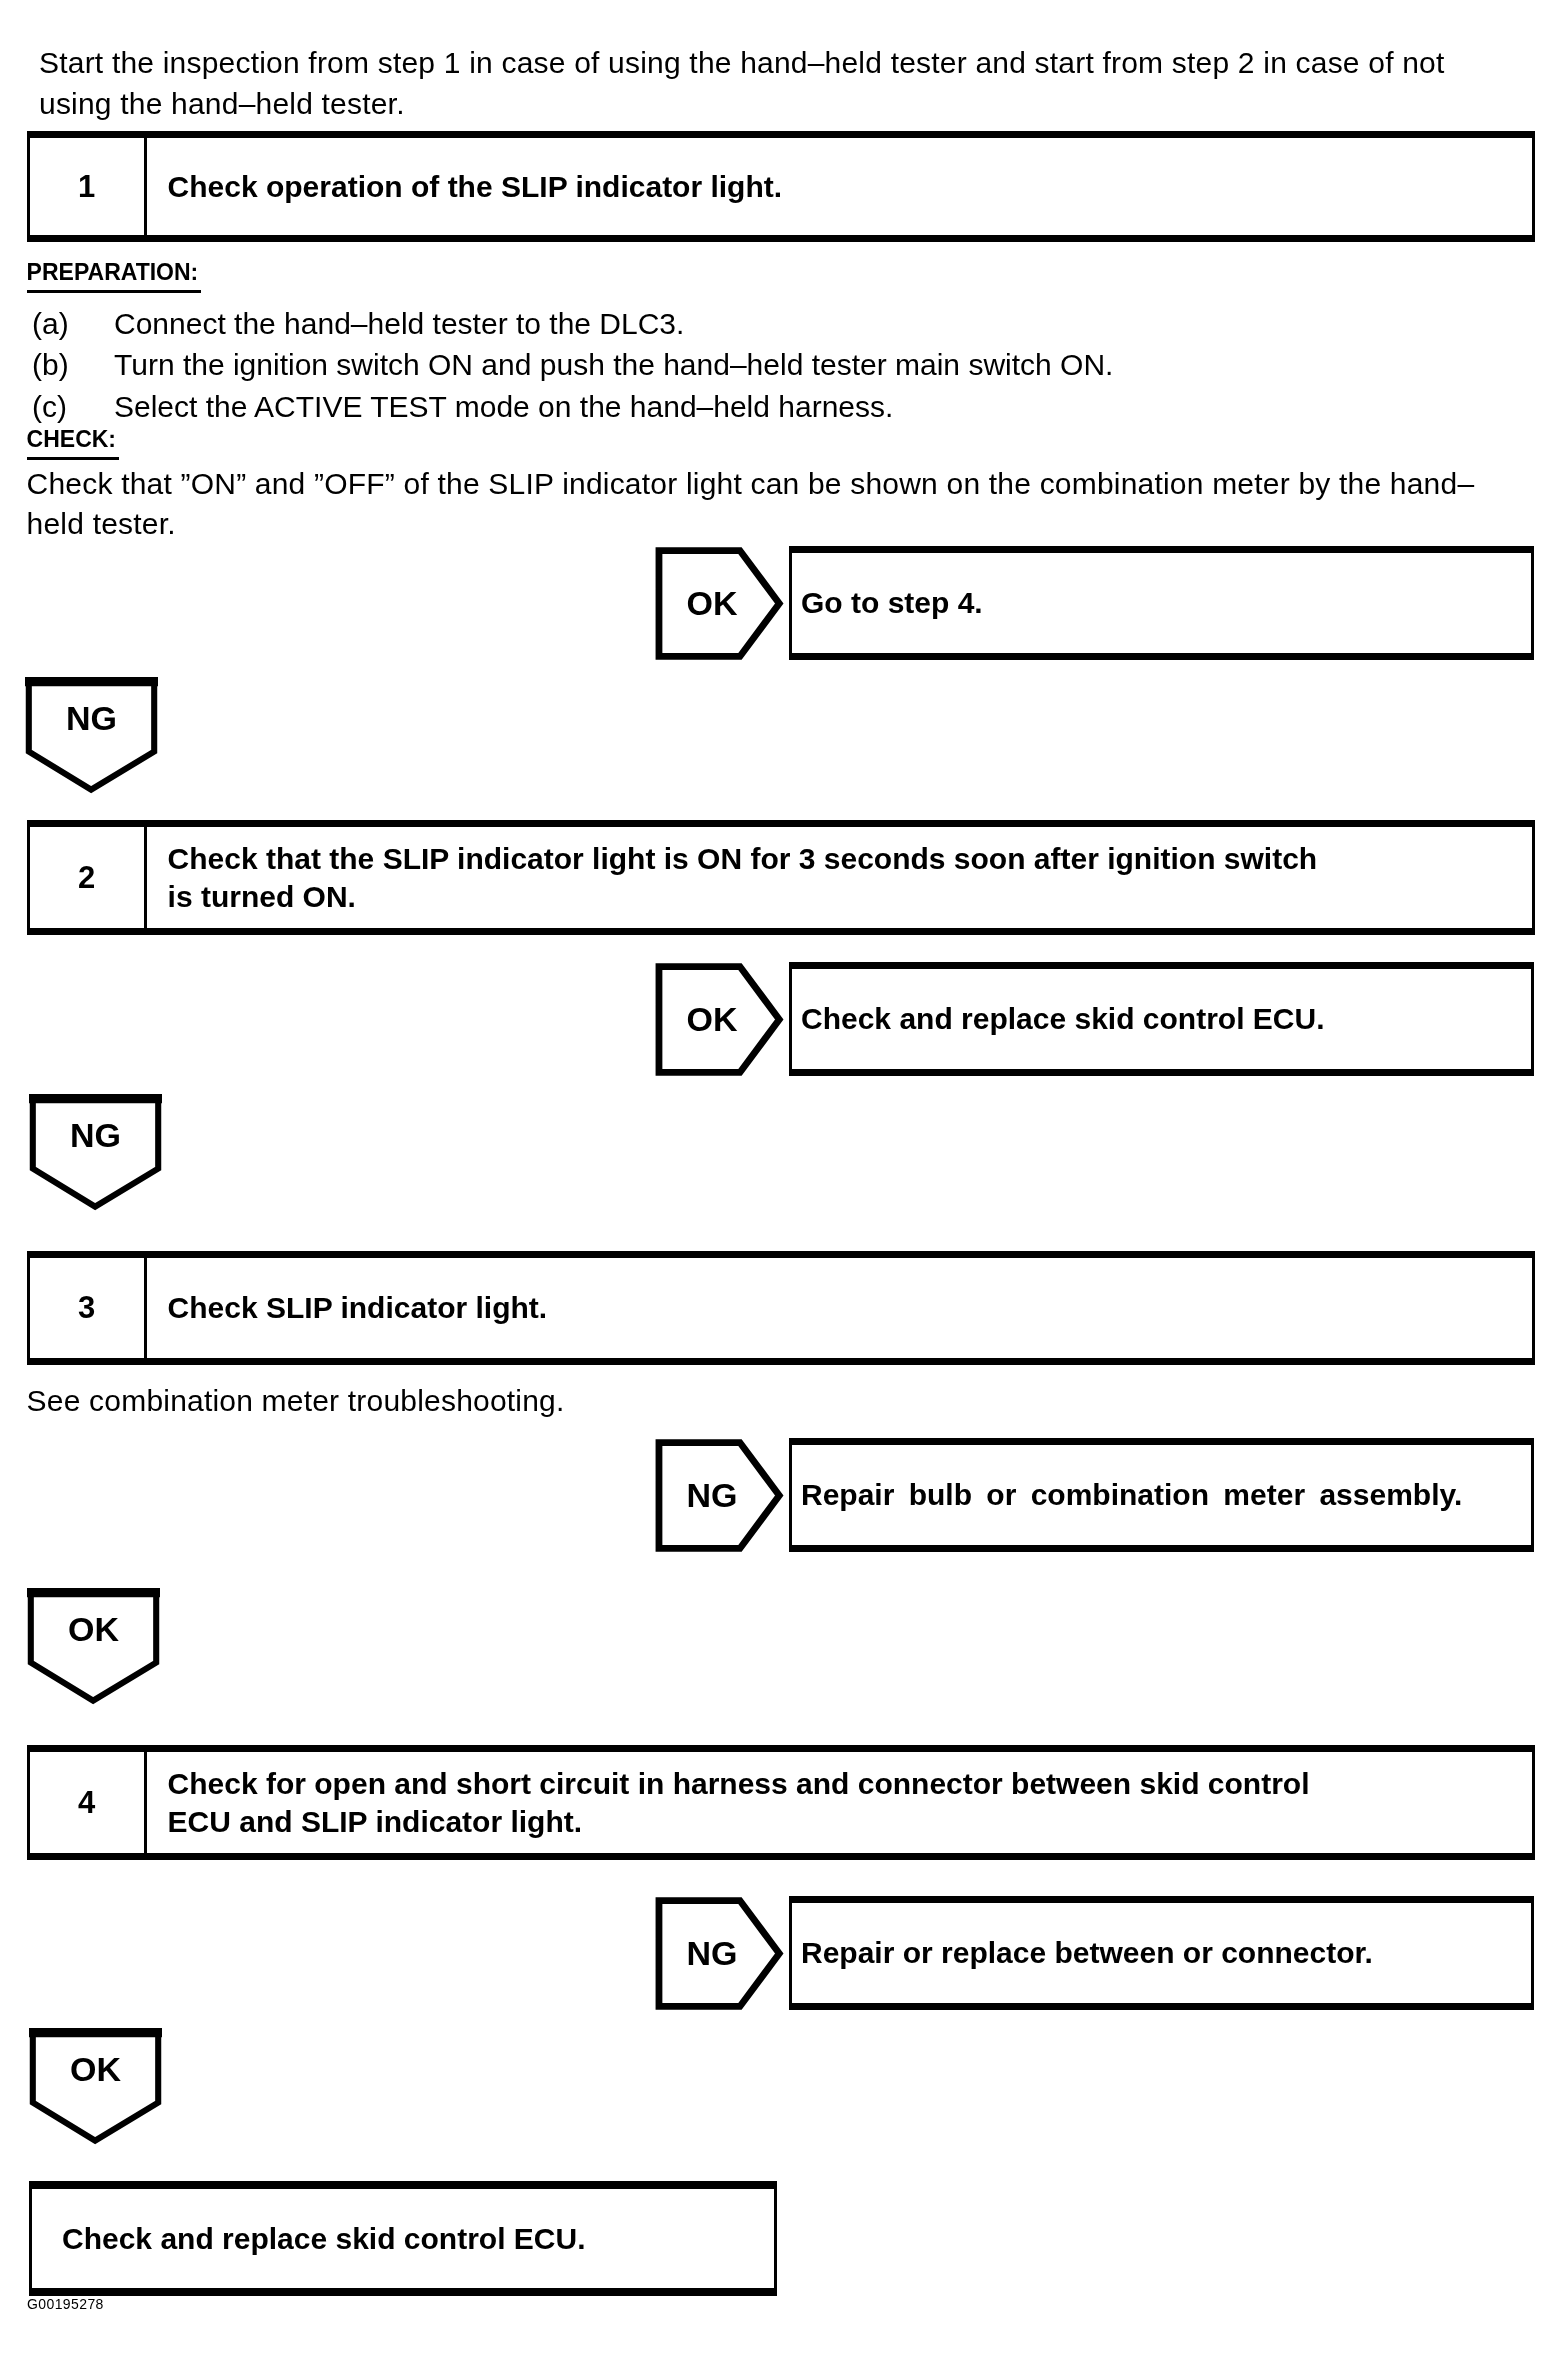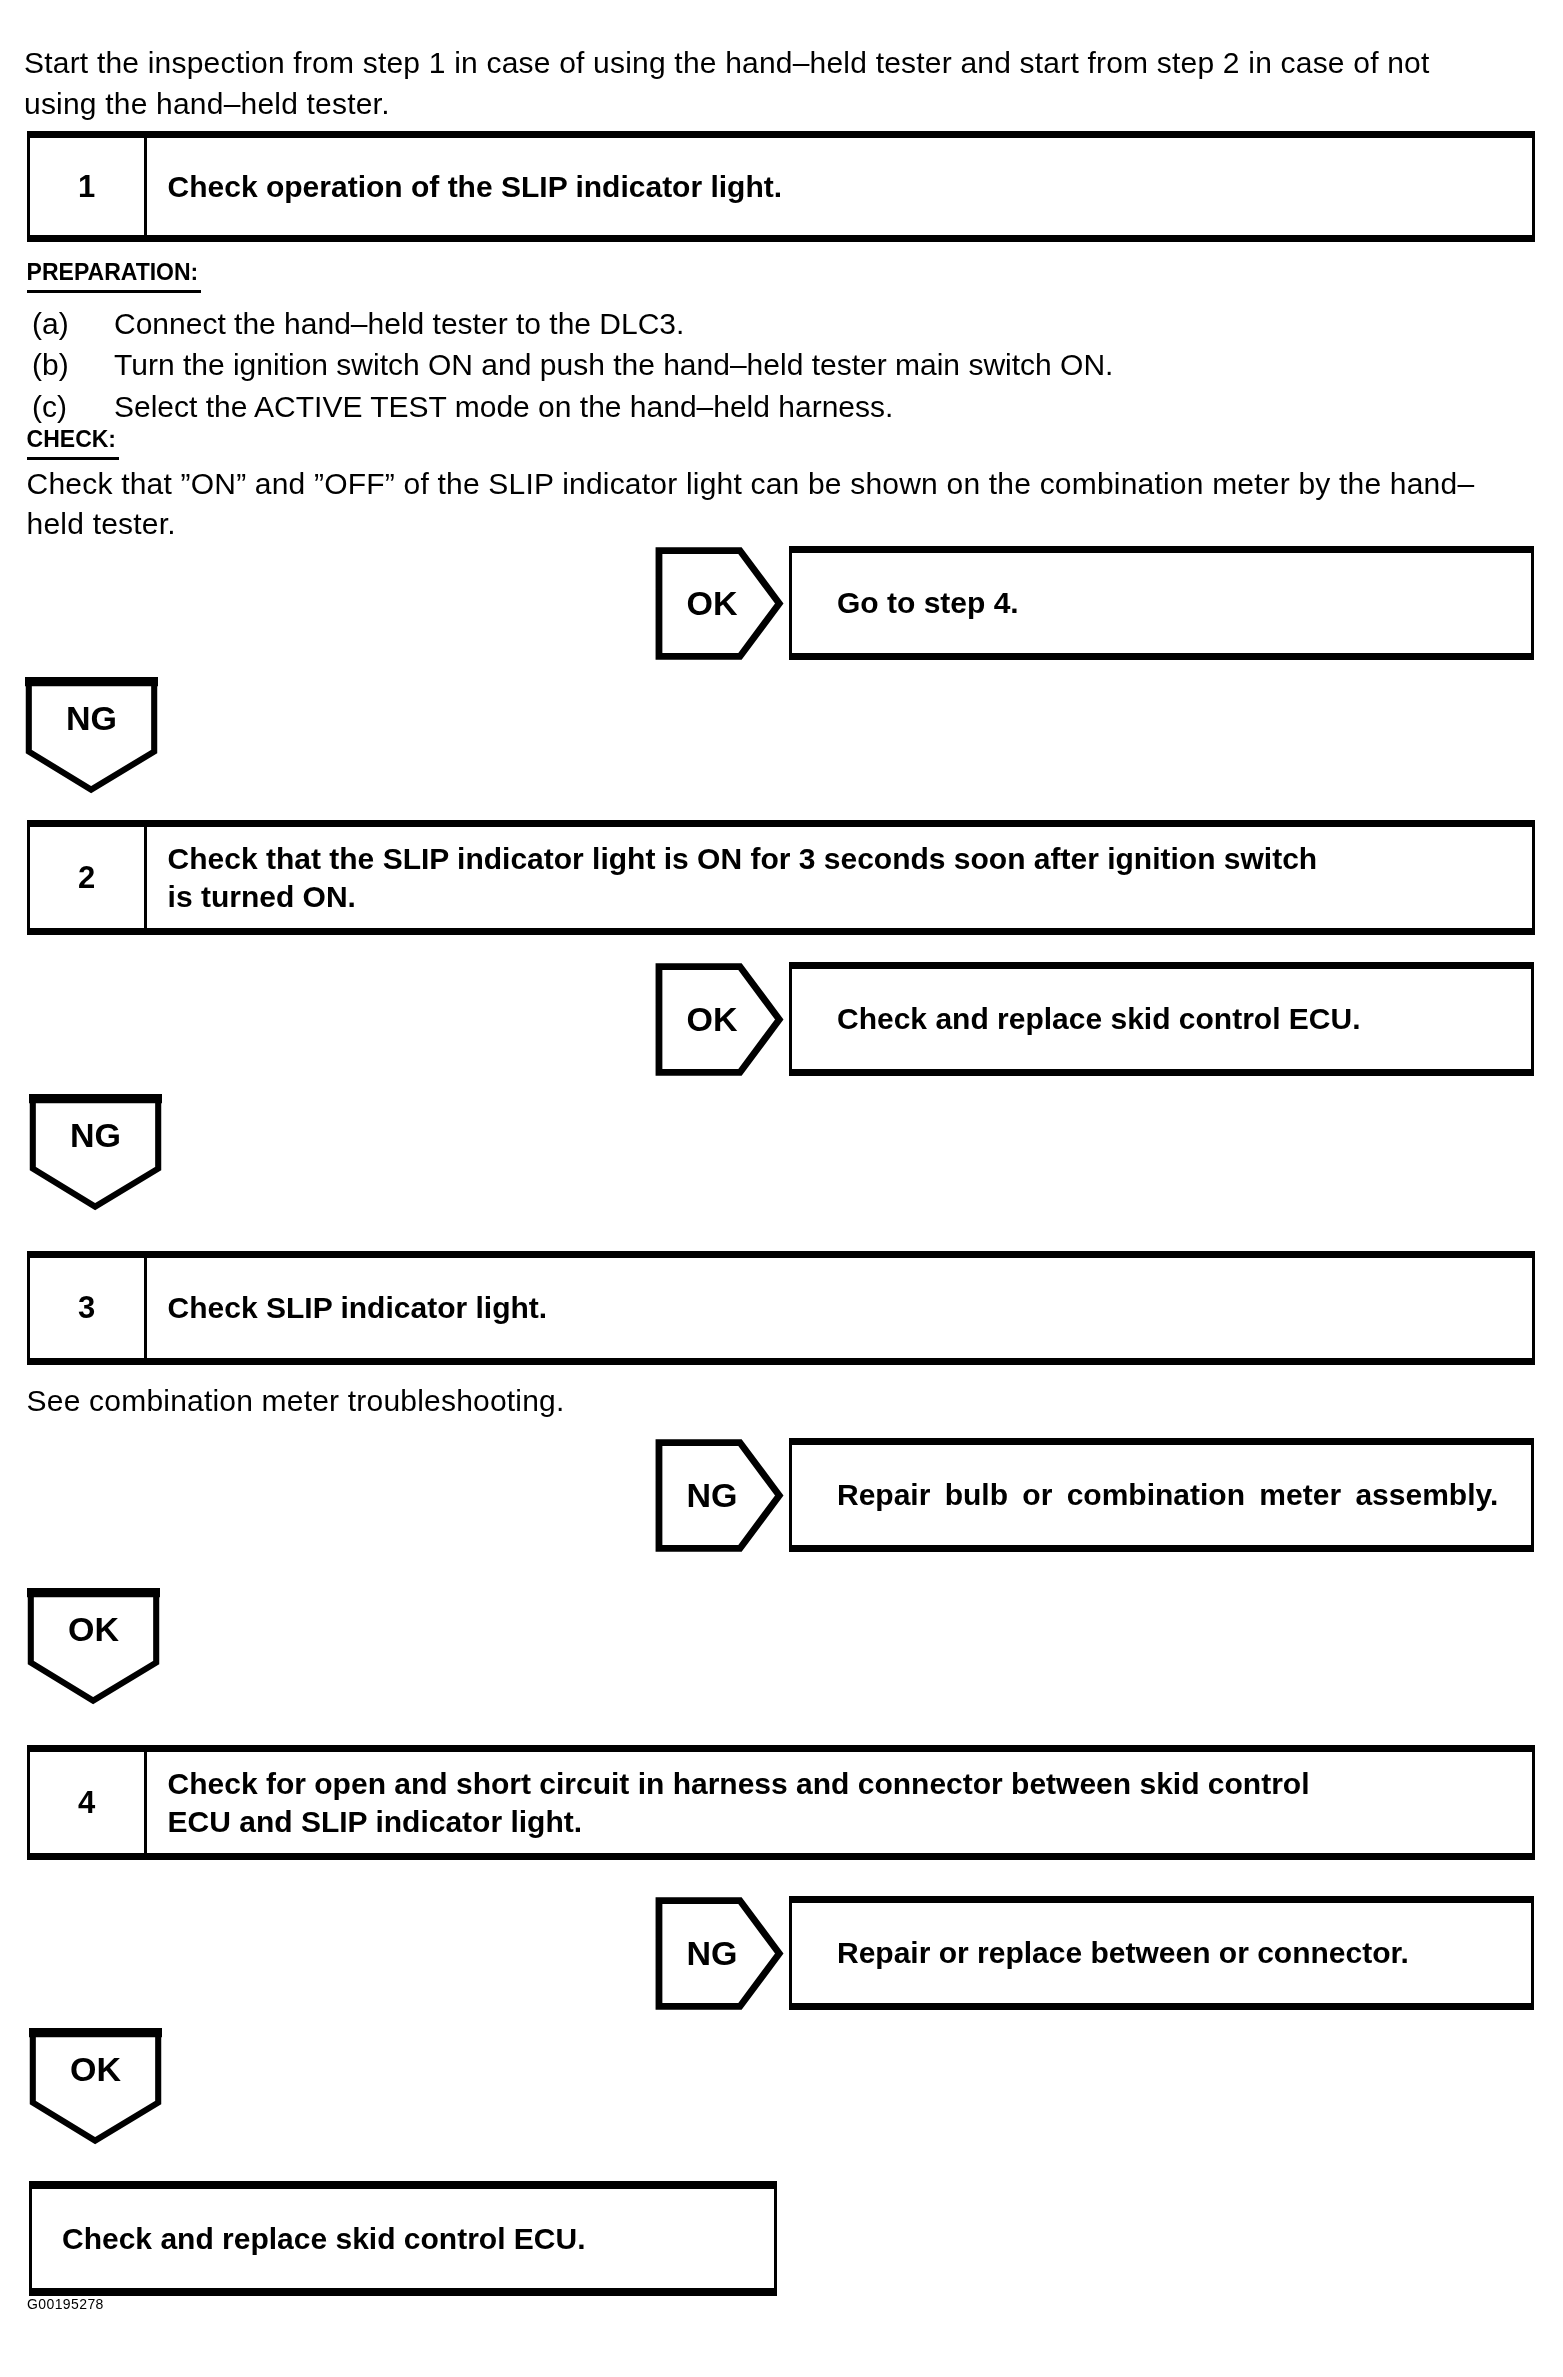--- a/index.html
+++ b/index.html
@@ -46,21 +46,21 @@
   .row{position:absolute;left:0;width:1564px;height:115px;}
   .action-box{
     position:absolute;
     left:789px;width:745px;height:114px;
     box-sizing:border-box;
     border:3.8px solid #000;
     border-top-width:7.6px;
     border-bottom-width:7.6px;
     background:#fff;
     display:flex;align-items:center;
-    padding-left:45px;
+    padding-left:9px;
     font-weight:700;font-size:30px;
   }
   .spread{word-spacing:6px;}
 
   
   .pent{position:absolute;}
   .pent svg{position:absolute;left:0;top:0;display:block;}
   .verdict{
     position:absolute;
     font-weight:700;font-size:34px;
@@ -95,21 +95,21 @@
     padding-left:30px;
     font-weight:700;font-size:30px;
   }
   .fig-code{position:absolute;left:27px;top:2296px;font-size:14px;letter-spacing:0.4px;}
 </style>
 </head>
 <body>
 
 <div class="page">
 
-  <div class="abs txt pre" style="left:24px;top:42px;width:1516px;">Start the inspection from step 1 in case of using the hand–held tester and start from step 2 in case of not
+  <div class="abs txt pre" style="left:39px;top:42px;width:1516px;">Start the inspection from step 1 in case of using the hand–held tester and start from step 2 in case of not
 using the hand–held tester.</div>
 
   <div class="step-box" style="top:131px;height:111px;">
     <div class="step-num">1</div>
     <div class="step-title">Check operation of the SLIP indicator light.</div>
   </div>
 
   <div class="abs" style="left:26.6px;top:259px;">
     <span class="h-underline">PREPARATION:</span>
   </div>

